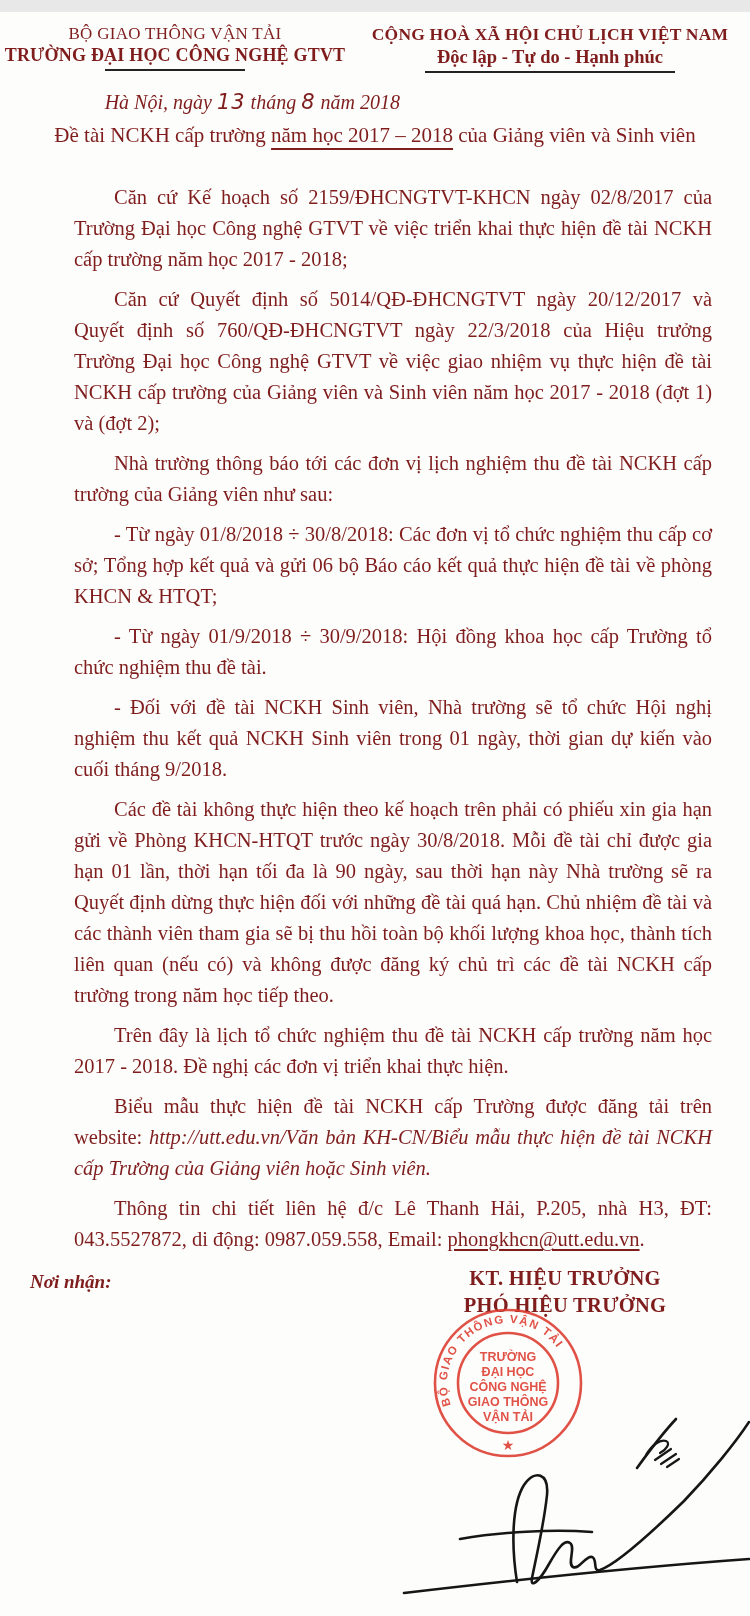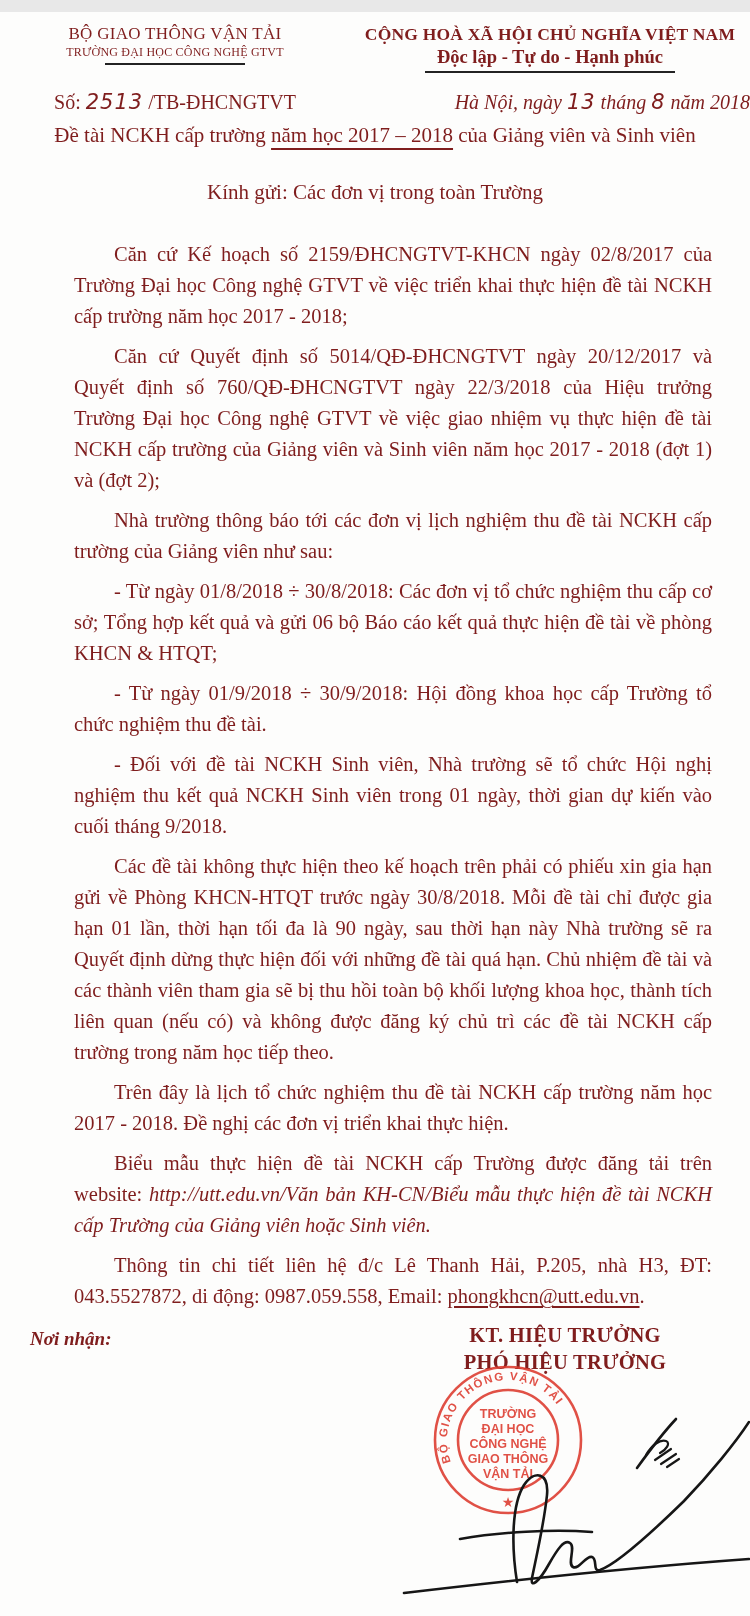--- a/index.html
+++ b/index.html
@@ -16,21 +16,21 @@
   }
 
   
   .header-row {
     display: flex;
     padding-top: 12px;
   }
   .header-left { width: 350px; text-align: center; }
   .header-right { width: 400px; text-align: center; }
   .org-ministry { font-size: 17px; letter-spacing: .3px; }
-  .org-university { font-size: 12px; font-weight: normal; margin-top: 1px; letter-spacing: .2px; }
+  .org-university { font-size: 18px; font-weight: bold; margin-top: 1px; letter-spacing: .2px; }
   .rule-left { width: 140px; border-bottom: 2px solid #232323; margin: 3px auto 0; }
   .nat-title { font-size: 17.5px; font-weight: bold; letter-spacing: .2px; }
   .nat-motto { font-size: 18.5px; font-weight: bold; margin-top: 2px; }
   .rule-right { width: 250px; border-bottom: 2px solid #232323; margin: 3px auto 0; }
 
   .meta-row {
     display: flex;
     margin-top: 17px;
   }
   .doc-number { width: 350px; text-align: center; font-size: 20px; }
@@ -117,45 +117,39 @@
 
 <div class="page">
 
   <div class="header-row">
     <div class="header-left">
       <div class="org-ministry">BỘ GIAO THÔNG VẬN TẢI</div>
       <div class="org-university">TRƯỜNG ĐẠI HỌC CÔNG NGHỆ GTVT</div>
       <div class="rule-left"></div>
     </div>
     <div class="header-right">
-      <div class="nat-title">CỘNG HOÀ XÃ HỘI CHỦ NGHĨA VIỆT NAM</div>
+      <div class="nat-title">CỘNG HOÀ XÃ HỘI CHỦ LỊCH VIỆT NAM</div>
       <div class="nat-motto">Độc lập - Tự do - Hạnh phúc</div>
       <div class="rule-right"></div>
     </div>
   </div>
 
   <div class="meta-row">
-    <div class="doc-number">
-      <span>Số:</span>
-      <span class="handwritten">2513</span>
-      <span> /TB-ĐHCNGTVT</span>
-    </div>
     <div class="doc-date">
       <span>Hà Nội, ngày </span>
       <span class="handwritten">13</span>
       <span> tháng </span>
       <span class="handwritten">8</span>
       <span> năm 2018</span>
     </div>
   </div>
 
   <div class="doc-subtitle">
     <span>Đề tài NCKH cấp trường </span><span class="u">năm học 2017 – 2018</span><span> của Giảng viên và Sinh viên</span>
   </div>
-  <div class="salutation">Kính gửi: Các đơn vị trong toàn Trường</div>
 
   <div class="body-text">
     <p>Căn cứ Kế hoạch số 2159/ĐHCNGTVT-KHCN ngày 02/8/2017 của Trường Đại học Công nghệ GTVT về việc triển khai thực hiện đề tài NCKH cấp trường năm học 2017 - 2018;</p>
     <p>Căn cứ Quyết định số 5014/QĐ-ĐHCNGTVT ngày 20/12/2017 và Quyết định số 760/QĐ-ĐHCNGTVT ngày 22/3/2018 của Hiệu trưởng Trường Đại học Công nghệ GTVT về việc giao nhiệm vụ thực hiện đề tài NCKH cấp trường của Giảng viên và Sinh viên năm học 2017 - 2018 (đợt 1) và (đợt 2);</p>
     <p>Nhà trường thông báo tới các đơn vị lịch nghiệm thu đề tài NCKH cấp trường của Giảng viên như sau:</p>
     <p>- Từ ngày 01/8/2018 ÷ 30/8/2018: Các đơn vị tổ chức nghiệm thu cấp cơ sở; Tổng hợp kết quả và gửi 06 bộ Báo cáo kết quả thực hiện đề tài về phòng KHCN &amp; HTQT;</p>
     <p>- Từ ngày 01/9/2018 ÷ 30/9/2018: Hội đồng khoa học cấp Trường tổ chức nghiệm thu đề tài.</p>
     <p>- Đối với đề tài NCKH Sinh viên, Nhà trường sẽ tổ chức Hội nghị nghiệm thu kết quả NCKH Sinh viên trong 01 ngày, thời gian dự kiến vào cuối tháng 9/2018.</p>
     <p>Các đề tài không thực hiện theo kế hoạch trên phải có phiếu xin gia hạn gửi về Phòng KHCN-HTQT trước ngày 30/8/2018. Mỗi đề tài chỉ được gia hạn 01 lần, thời hạn tối đa là 90 ngày, sau thời hạn này Nhà trường sẽ ra Quyết định dừng thực hiện đối với những đề tài quá hạn. Chủ nhiệm đề tài và các thành viên tham gia sẽ bị thu hồi toàn bộ khối lượng khoa học, thành tích liên quan (nếu có) và không được đăng ký chủ trì các đề tài NCKH cấp trường trong năm học tiếp theo.</p>
     <p>Trên đây là lịch tổ chức nghiệm thu đề tài NCKH cấp trường năm học 2017 - 2018. Đề nghị các đơn vị triển khai thực hiện.</p>

